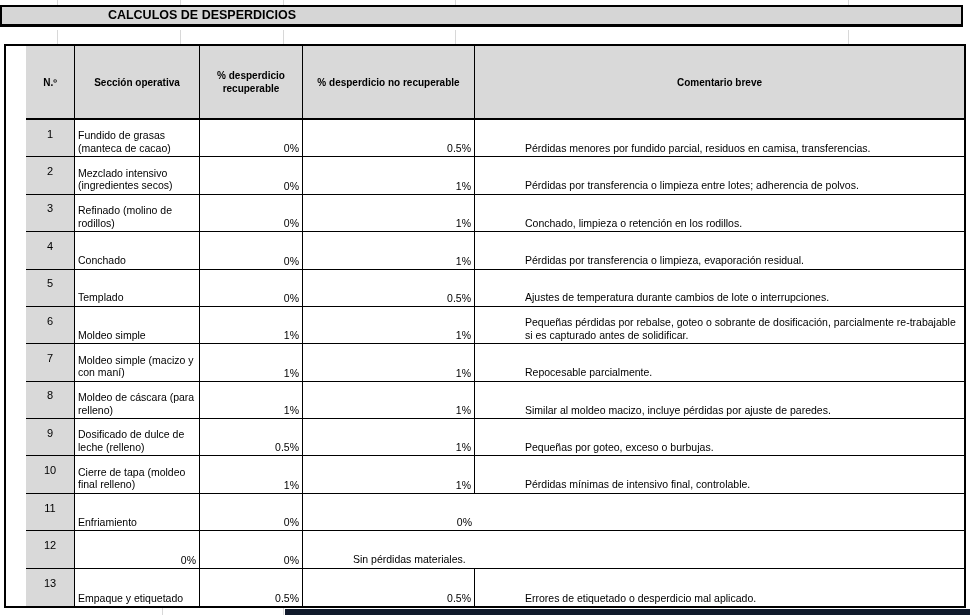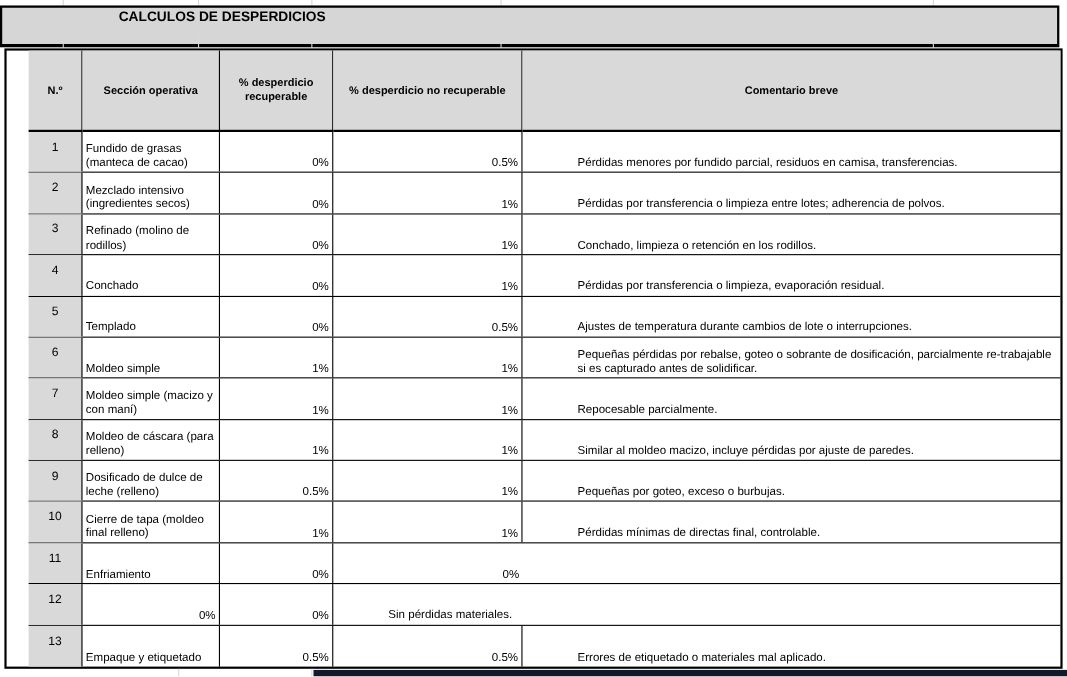--- a/index.html
+++ b/index.html
@@ -9,21 +9,21 @@
     font-family:"Liberation Sans", sans-serif;
     color:#000;
   }
   *{box-sizing:border-box;}
 
   
   .gl{position:absolute;width:1px;background:#d8d8d8;}
 
   
   .title-bar{
-    position:absolute;left:0;top:5px;width:963px;height:38px;
+    position:absolute;left:0;top:5px;width:963px;height:22px;
     background:#d6d6d6;
     border:2px solid #000;border-bottom-width:3px;
   }
   .title-text{
     position:absolute;left:0;top:0;width:400px;height:17px;
     line-height:17px;text-align:center;
     font-weight:bold;font-size:12.5px;
   }
 
   
@@ -182,21 +182,21 @@
     <div class="cell c-pct">0.5%</div>
     <div class="cell c-pct">1%</div>
     <div class="cell c-com">Pequeñas por goteo, exceso o burbujas.</div>
   </div>
 
   <div class="trow">
     <div class="cell c-num">10</div>
     <div class="cell c-sec">Cierre de tapa (moldeo final relleno)</div>
     <div class="cell c-pct">1%</div>
     <div class="cell c-pct">1%</div>
-    <div class="cell c-com">Pérdidas mínimas de directas final, controlable.</div>
+    <div class="cell c-com">Pérdidas mínimas de intensivo final, controlable.</div>
   </div>
 
   <div class="trow">
     <div class="cell c-num">11</div>
     <div class="cell c-sec">Enfriamiento</div>
     <div class="cell c-pct">0%</div>
     <div class="cell c-pct">0%</div>
   </div>
 
   <div class="trow">
@@ -204,21 +204,21 @@
     <div class="cell c-pct">0%</div>
     <div class="cell c-pct">0%</div>
     <div class="cell c-com">Sin pérdidas materiales.</div>
   </div>
 
   <div class="trow">
     <div class="cell c-num">13</div>
     <div class="cell c-sec">Empaque y etiquetado</div>
     <div class="cell c-pct">0.5%</div>
     <div class="cell c-pct">0.5%</div>
-    <div class="cell c-com">Errores de etiquetado o materiales mal aplicado.</div>
+    <div class="cell c-com">Errores de etiquetado o desperdicio mal aplicado.</div>
   </div>
 </div>
 </div>
 
 <div class="gl" style="left:162px;top:608px;height:7px;"></div>
 <div class="gl" style="left:283px;top:608px;height:7px;"></div>
 
 <div class="dark-bar"></div>
 
 </body></html>

